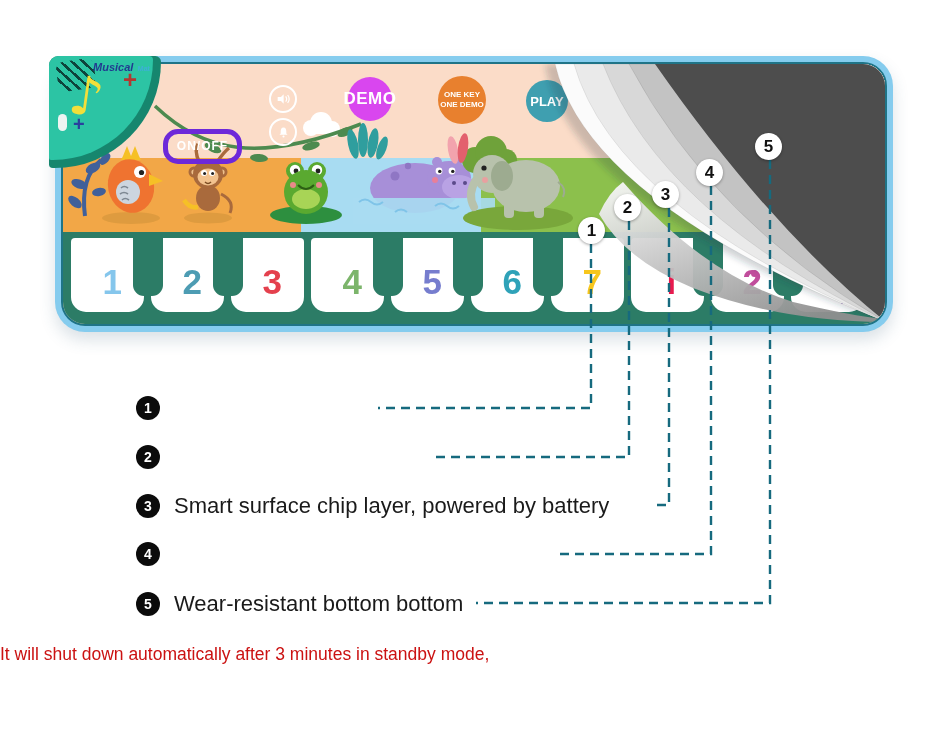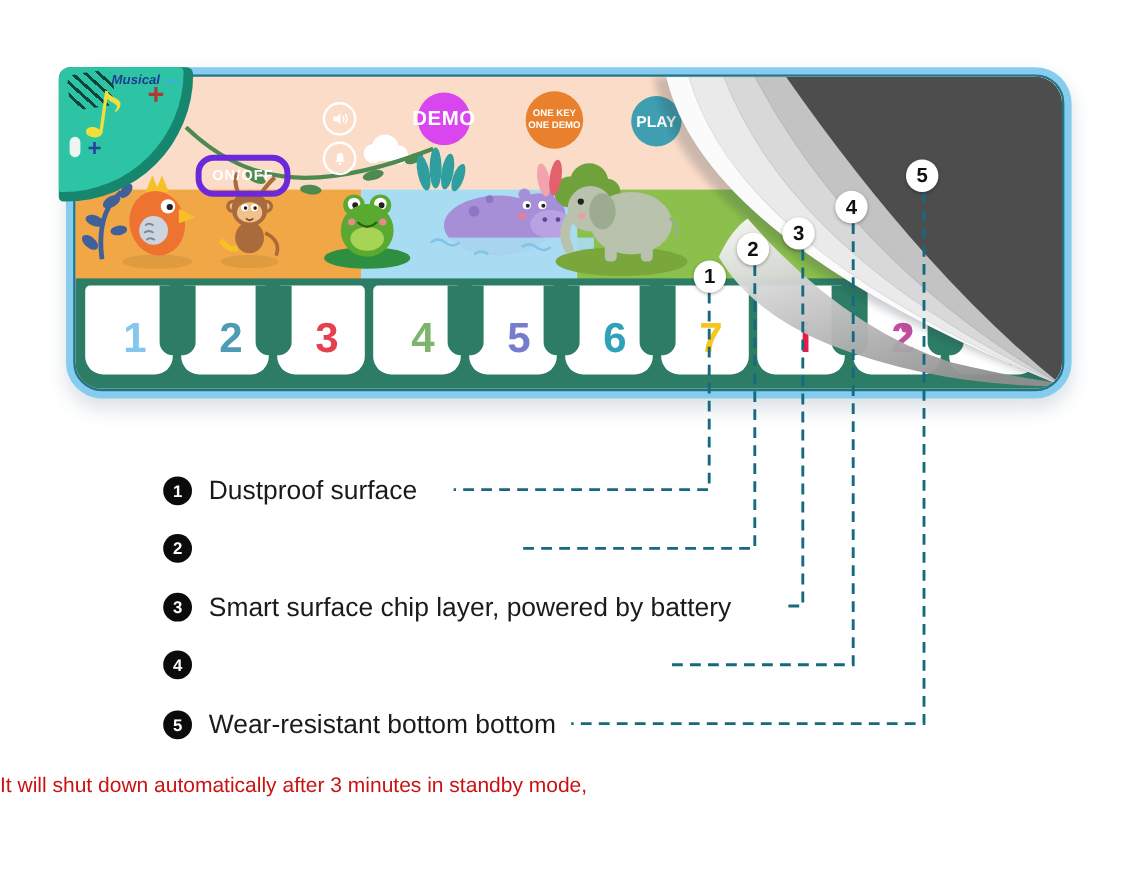--- a/index.html
+++ b/index.html
@@ -308,21 +308,20 @@
 </svg>
 
 <div class="callout" style="left:578px;top:217px;">1</div>
 <div class="callout" style="left:614px;top:194px;">2</div>
 <div class="callout" style="left:652px;top:181px;">3</div>
 <div class="callout" style="left:696px;top:159px;">4</div>
 <div class="callout" style="left:755px;top:133px;">5</div>
 
 <div class="legend-row" style="top:396px;">
   <span class="bullet">1</span>
-  <span class="legend-text">Dustproof surface</span>
 </div>
 <div class="legend-row" style="top:445px;">
   <span class="bullet">2</span>
 </div>
 <div class="legend-row" style="top:493px;">
   <span class="bullet">3</span>
   <span class="legend-text">Smart surface chip layer, powered by battery</span>
 </div>
 <div class="legend-row" style="top:542px;">
   <span class="bullet">4</span>

